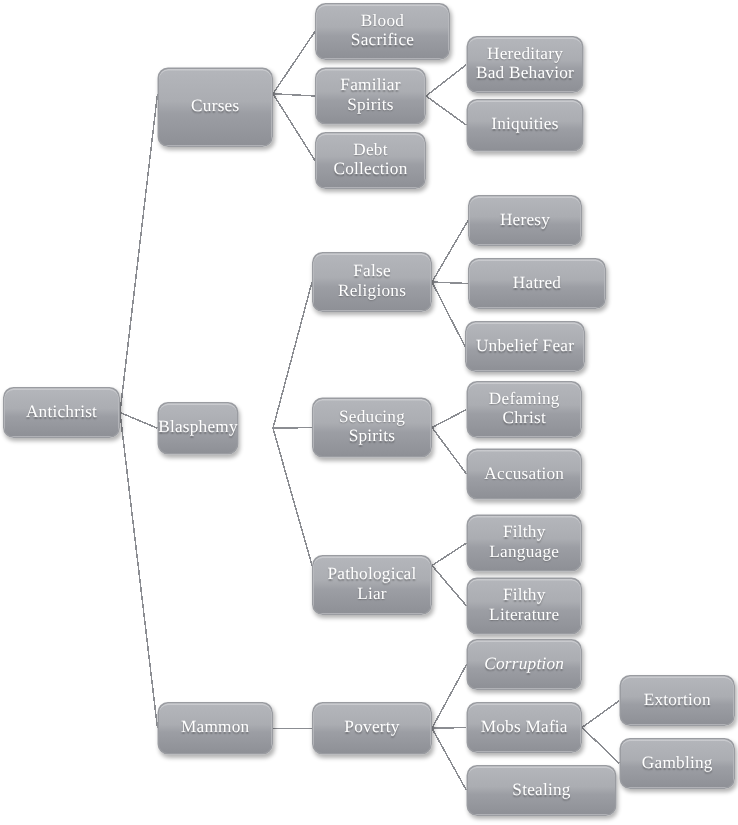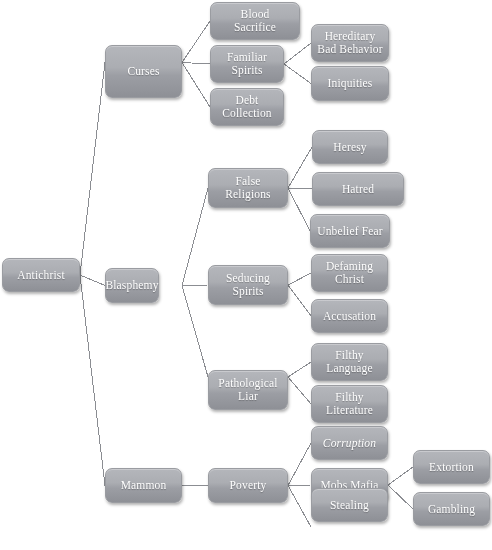--- a/index.html
+++ b/index.html
@@ -146,21 +146,21 @@
       <div class="node" style="left: 311px; top: 385px; width: 77px; height: 38px;">
         <span>Filthy
 Literature</span>
       </div>
       <div class="node" style="left: 311px; top: 426px; width: 77px; height: 34px; font-style: italic;">
         <span>Corruption</span>
       </div>
       <div class="node" style="left: 311px; top: 468px; width: 77px; height: 34px;">
         <span>Mobs Mafia</span>
       </div>
-      <div class="node" style="left: 311px; top: 488px; width: 77px; height: 34px; justify-content: center;">
+      <div class="node" style="left: 311px; top: 510px; width: 100px; height: 34px; justify-content: center;">
         <span>Stealing</span>
       </div>
       <div class="node" style="left: 413px; top: 450px; width: 77px; height: 34px;">
         <span>Extortion</span>
       </div>
       <div class="node" style="left: 413px; top: 492px; width: 77px; height: 34px;">
         <span>Gambling</span>
       </div>
     </div>
 </div>

